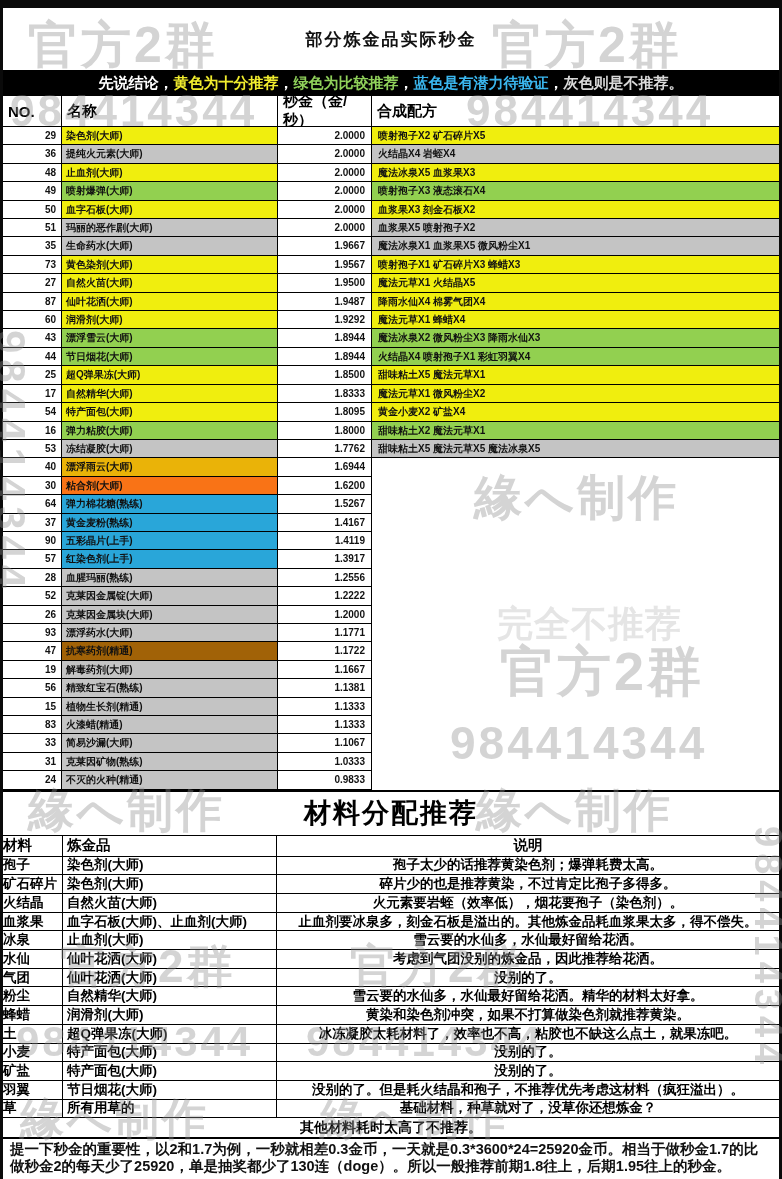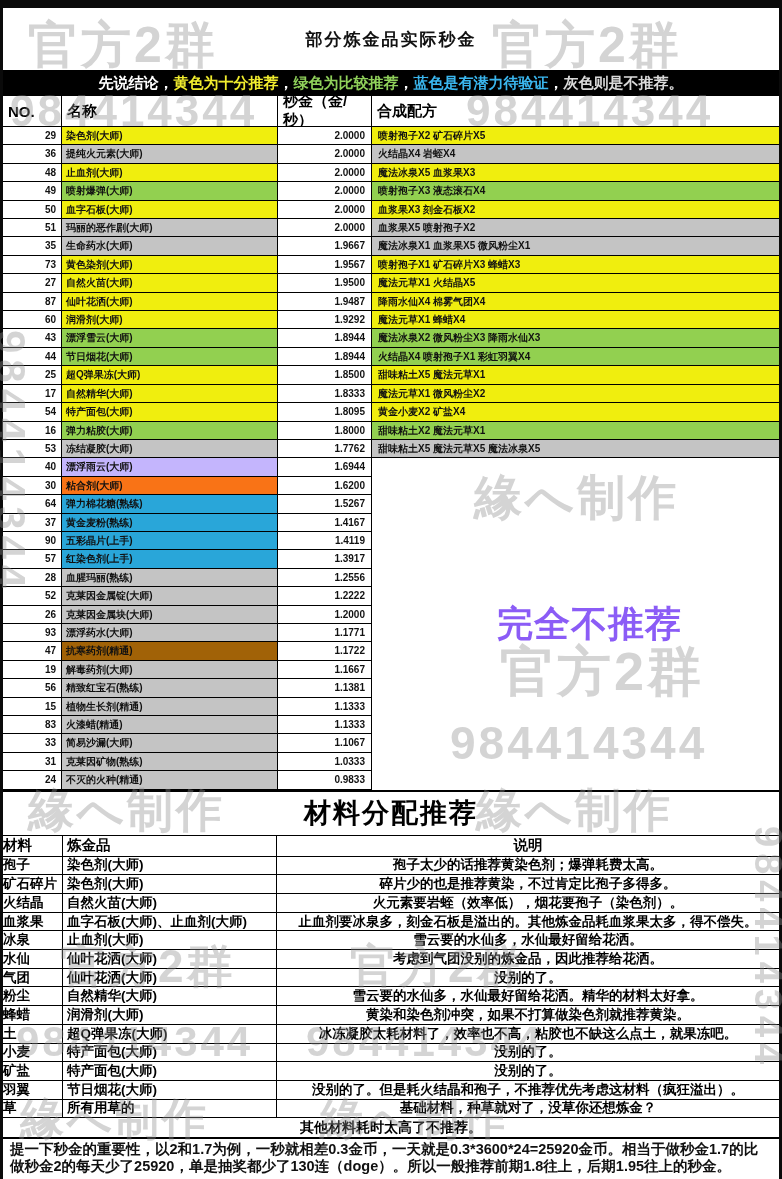--- a/index.html
+++ b/index.html
@@ -23,21 +23,21 @@
 
   .t1-row { display:flex; height:18.42px; font-size:10px; font-weight:700; color:#111; line-height:17px; white-space:nowrap; }
   .t1-row > div { border-right:1px solid #000; border-bottom:1px solid #000; overflow:hidden; }
   .c-no { width:59px; text-align:right; padding-right:5px; background:#fff; }
   .c-name { width:216px; padding-left:4px; }
   .c-gps { width:94px; text-align:right; padding-right:6px; background:#fff; }
   .c-recipe { flex:1; padding-left:6px; border-right:none !important; }
   .c-recipe.empty { background:transparent; border:none !important; }
 
   
-  .big-label { position:absolute; left:497px; top:600px; font-size:36px; font-weight:700; color:#8b5cf6; letter-spacing:1px; z-index:5; }
+  .big-label { position:absolute; left:497px; top:600px; font-size:36px; font-weight:700; color:#e5e5e5; letter-spacing:1px; z-index:5; }
 
   
   .s2-title { height:45px; border-top:2px solid #000; display:flex; align-items:center; justify-content:center;
               font-size:27px; font-weight:700; letter-spacing:2px; background:#fff; }
   .t2-header { display:flex; height:22px; border-top:1px solid #000; border-bottom:1px solid #000;
                font-size:14.5px; font-weight:700; background:#fff; }
   .t2-header > div, .t2-row > div { display:flex; align-items:center; border-right:1px solid #000; }
   .m-material { width:60px; padding-left:0; }
   .m-item { width:214px; padding-left:4px; }
   .m-note { flex:1; justify-content:center; text-align:center; border-right:none !important; }
@@ -183,21 +183,21 @@
             <div class="c-recipe" style="background: rgb(146, 208, 80);">甜味粘土X2 魔法元草X1</div>
           </div>
           <div class="t1-row">
             <div class="c-no">53</div>
             <div class="c-name" style="background: rgb(196, 196, 196);">冻结凝胶(大师)</div>
             <div class="c-gps">1.7762</div>
             <div class="c-recipe" style="background: rgb(196, 196, 196);">甜味粘土X5 魔法元草X5 魔法冰泉X5</div>
           </div>
           <div class="t1-row">
             <div class="c-no">40</div>
-            <div class="c-name" style="background: #c4b5fd;">漂浮雨云(大师)</div>
+            <div class="c-name" style="background: #eab308;">漂浮雨云(大师)</div>
             <div class="c-gps">1.6944</div>
             <div class="c-recipe empty"></div>
           </div>
           <div class="t1-row">
             <div class="c-no">30</div>
             <div class="c-name" style="background: #f97316;">粘合剂(大师)</div>
             <div class="c-gps">1.6200</div>
             <div class="c-recipe empty"></div>
           </div>
           <div class="t1-row">

